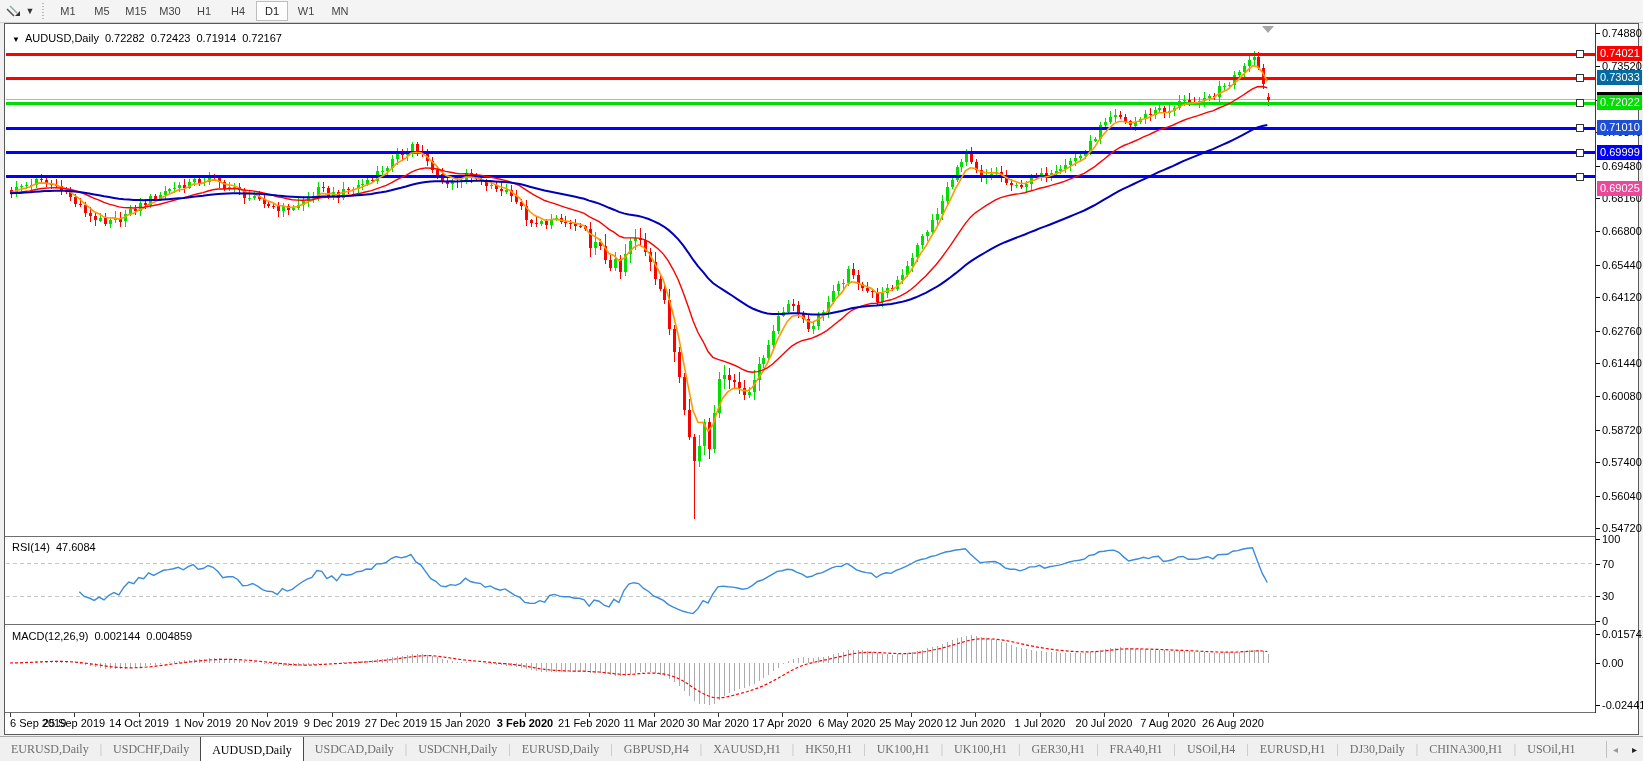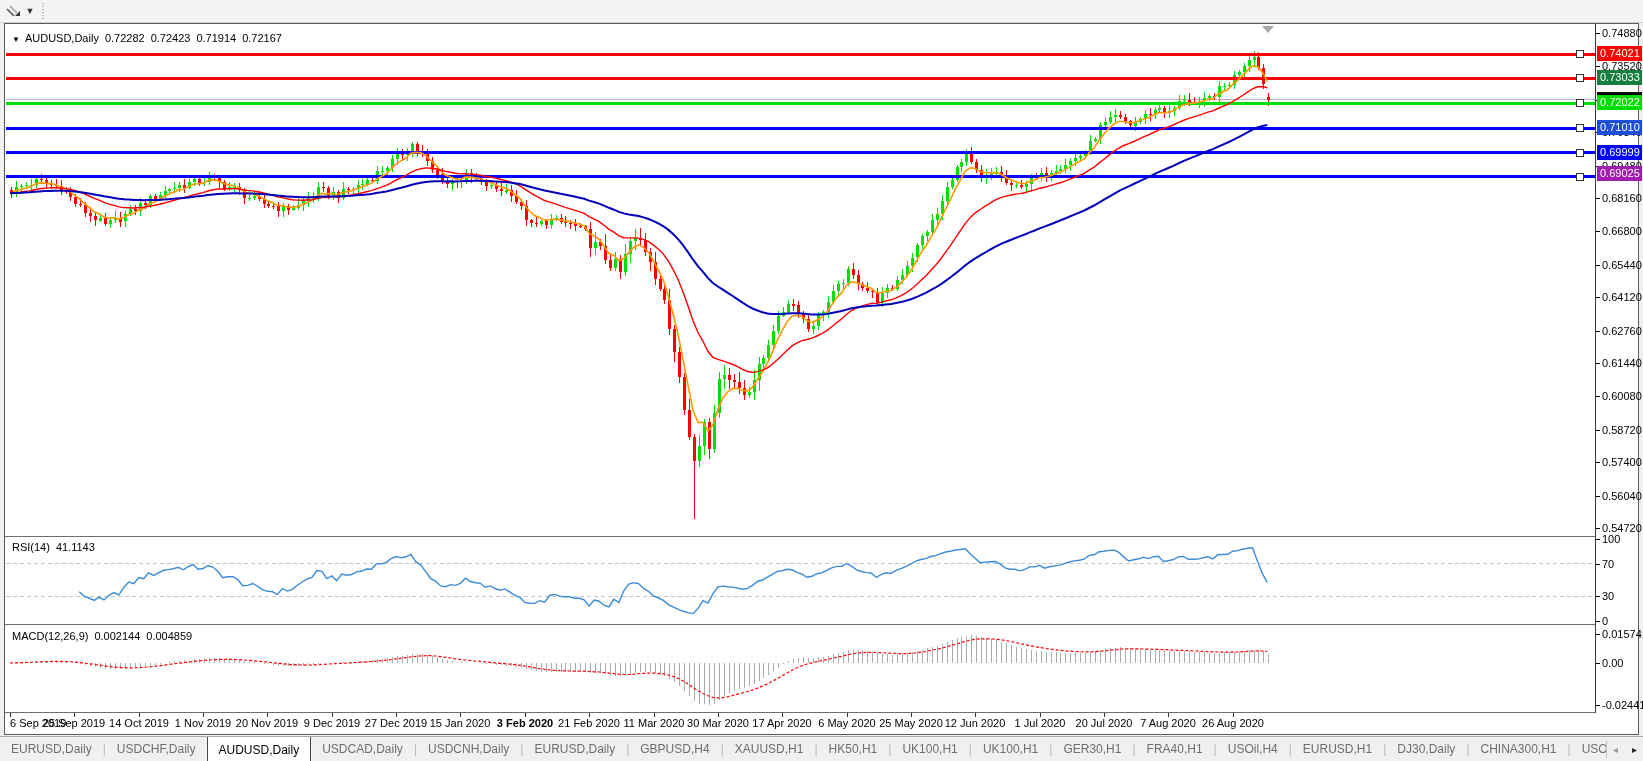--- a/index.html
+++ b/index.html
@@ -39,21 +39,21 @@
   .pdash{position:absolute;left:0;width:4px;height:1px;background:#000;}
   .badge{position:absolute;left:1px;width:45px;height:15px;line-height:15px;font-size:11px;
          color:#fff;padding-left:3px;box-sizing:border-box;}
   
   #daxis{position:absolute;left:6px;top:713px;width:1589px;height:21px;background:#fff;}
   .dlab{position:absolute;top:4px;font-size:11px;color:#000;transform:translateX(-50%);white-space:nowrap;}
   .ddash{position:absolute;top:0;width:1px;height:4px;background:#333;}
   
   #tabbar{position:absolute;left:0;top:736px;width:1643px;height:25px;background:#f0f0f0;
           border-top:1px solid #ababab;display:flex;align-items:stretch;}
-  #tabs{display:flex;flex:1;overflow:hidden;}
+  #tabs{display:flex;flex:1;overflow:hidden;font-family:Liberation Serif, serif;}
   .tab{font-size:12px;color:#6e6e6e;line-height:24px;padding:0 11px;cursor:pointer;white-space:nowrap;}
   .tab.active{background:#fff;border:1px solid #4a4a4a;border-bottom:none;color:#000;
               margin-top:-3px;padding-top:3px;line-height:24px;}
   .tab-sep{color:#b8b8b8;line-height:24px;font-size:12px;}
   #tab-arrows{display:flex;align-items:center;border-left:1px solid #c0c0c0;margin:4px 0;padding:0 6px;gap:14px;}
   .arrow{font-size:10px;cursor:pointer;}
   #arrow-left{color:#9a9a9a;}
   #arrow-right{color:#222;}
 </style>
 </head>
@@ -64,20 +64,31 @@
   <div id="toolbar">
     <div class="tool-icon">
       <svg width="16" height="16" viewBox="0 0 16 16">
         <line x1="2" y1="6" x2="9" y2="13" stroke="#555" stroke-width="1.6"></line>
         <line x1="5" y1="3" x2="12" y2="10" stroke="#9aa" stroke-width="1.6"></line>
         <polygon points="10,13 15,13 15,8" fill="#333"></polygon>
       </svg>
     </div>
     <div class="caret">▼</div>
     <div class="grip"></div>
+    <div id="tf-buttons" style="display:flex;">
+        <div class="tf-btn">M1</div>
+        <div class="tf-btn">M5</div>
+        <div class="tf-btn">M15</div>
+        <div class="tf-btn">M30</div>
+        <div class="tf-btn">H1</div>
+        <div class="tf-btn">H4</div>
+        <div class="tf-btn active">D1</div>
+        <div class="tf-btn">W1</div>
+        <div class="tf-btn">MN</div>
+      </div>
   </div>
 
   <div id="win"></div>
 
   <svg id="main-svg" width="1589" height="512">
       <line x1="0" y1="75.60414999999998" x2="1589" y2="75.60414999999998" stroke="#b4b4b4" stroke-width="1" shape-rendering="crispEdges"></line>
       <g shape-rendering="crispEdges">
         <line x1="5.5" y1="162.6" x2="5.5" y2="174.0" stroke="#FF0000" stroke-width="1"></line>
         <rect x="4.0" y="165.7" width="3" height="3.7" fill="#FF0000"></rect>
         <line x1="10.4" y1="157.4" x2="10.4" y2="172.5" stroke="#00DF00" stroke-width="1"></line>
@@ -874,21 +885,21 @@
       <path d="M4.0 37.0L8.9 36.9L13.9 36.8L18.9 36.6L23.8 36.4L28.8 36.2L33.7 35.9L38.6 35.7L43.6 35.5L48.6 35.4L53.5 35.4L58.5 35.5L63.4 35.7L68.4 36.0L73.3 36.5L78.3 37.0L83.2 37.7L88.2 38.4L93.1 39.1L98.0 39.8L103.0 40.5L108.0 41.0L112.9 41.4L117.9 41.7L122.8 41.8L127.8 41.8L132.7 41.6L137.7 41.3L142.6 40.9L147.6 40.4L152.5 39.8L157.5 39.2L162.4 38.6L167.3 37.9L172.3 37.3L177.3 36.7L182.2 36.1L187.2 35.5L192.1 35.0L197.1 34.6L202.0 34.1L207.0 33.7L211.9 33.5L216.8 33.4L221.8 33.4L226.8 33.4L231.7 33.6L236.7 33.9L241.6 34.3L246.6 34.7L251.5 35.1L256.5 35.6L261.4 36.1L266.4 36.6L271.3 37.2L276.3 37.7L281.2 38.2L286.2 38.6L291.1 38.9L296.1 39.0L301.0 39.1L305.9 39.0L310.9 38.8L315.9 38.4L320.8 38.1L325.8 37.8L330.7 37.6L335.7 37.4L340.6 37.1L345.6 36.8L350.5 36.5L355.4 36.2L360.4 35.9L365.4 35.5L370.3 35.1L375.3 34.6L380.2 34.1L385.2 33.6L390.1 32.9L395.1 32.2L400.0 31.6L404.9 30.9L409.9 30.3L414.9 29.9L419.8 29.7L424.8 29.7L429.7 30.0L434.7 30.6L439.6 31.3L444.6 32.0L449.5 32.8L454.4 33.5L459.4 34.0L464.4 34.5L469.3 35.0L474.3 35.4L479.2 35.9L484.2 36.3L489.1 36.8L494.1 37.3L499.0 37.7L504.0 38.2L508.9 38.7L513.9 39.3L518.8 40.1L523.8 40.9L528.7 41.8L533.6 42.6L538.6 43.3L543.6 43.9L548.5 44.3L553.5 44.6L558.4 44.8L563.4 45.0L568.3 45.1L573.3 45.2L578.2 45.2L583.1 45.5L588.1 45.8L593.1 46.0L598.0 46.5L603.0 47.1L607.9 47.6L612.9 48.2L617.8 48.5L622.8 48.5L627.7 48.2L632.6 47.7L637.6 47.3L642.6 47.1L647.5 47.1L652.5 47.4L657.4 47.9L662.4 49.0L667.3 50.5L672.3 52.5L677.2 55.0L682.1 58.1L687.1 61.5L692.1 64.8L697.0 67.5L702.0 69.8L706.9 71.4L711.9 71.9L716.8 71.6L721.8 70.7L726.7 69.5L731.6 68.2L736.6 66.8L741.6 65.5L746.5 63.9L751.5 62.1L756.4 60.1L761.4 57.8L766.3 55.3L771.3 52.6L776.2 49.8L781.1 46.9L786.1 44.2L791.1 41.7L796.0 39.7L801.0 38.0L805.9 36.8L810.9 35.6L815.8 34.6L820.8 33.6L825.7 32.5L830.6 31.4L835.6 30.3L840.6 29.1L845.5 28.0L850.5 27.2L855.4 26.7L860.4 26.4L865.3 26.3L870.3 26.5L875.2 26.7L880.1 27.0L885.1 27.3L890.1 27.5L895.0 27.6L900.0 27.6L904.9 27.3L909.9 26.9L914.8 26.2L919.8 25.5L924.7 24.5L929.6 23.5L934.6 22.4L939.6 21.1L944.5 19.7L949.5 18.3L954.4 16.8L959.4 15.4L964.3 14.1L969.3 13.3L974.2 12.9L979.2 12.8L984.1 12.9L989.1 13.2L994.0 13.7L999.0 14.4L1003.9 15.3L1008.9 16.4L1013.8 17.5L1018.8 18.6L1023.7 19.7L1028.7 20.6L1033.6 21.5L1038.5 22.3L1043.5 23.0L1048.5 23.7L1053.4 24.3L1058.4 24.8L1063.3 25.2L1068.3 25.5L1073.2 25.7L1078.2 25.8L1083.1 25.8L1088.0 25.7L1093.0 25.4L1098.0 24.9L1102.9 24.4L1107.9 23.8L1112.8 23.3L1117.8 23.0L1122.7 22.9L1127.7 22.9L1132.6 22.9L1137.5 23.0L1142.5 23.1L1147.5 23.3L1152.4 23.4L1157.4 23.6L1162.3 23.8L1167.3 24.1L1172.2 24.3L1177.2 24.4L1182.1 24.6L1187.0 24.9L1192.0 25.1L1197.0 25.4L1201.9 25.6L1206.9 25.8L1211.8 26.0L1216.8 26.1L1221.7 26.1L1226.7 26.1L1231.6 26.0L1236.5 25.7L1241.5 25.4L1246.5 25.1L1251.4 24.9L1256.4 25.0L1261.3 25.5" fill="none" stroke="#FF0000" stroke-width="1.2" stroke-dasharray="3,2"></path>
     </svg>
   <div class="hdiv" style="top:712px;"></div>
   <div id="axis-vline"></div>
 
   <div id="hdr" class="overlay">
     <span class="mk">▼</span><span>AUDUSD,Daily</span><span>0.72282</span><span>0.72423</span><span>0.71914</span><span>0.72167</span>
   </div>
 
   <div id="rsi-lab" class="overlay">
-    <span>RSI(14)</span><span>41.1143</span>
+    <span>RSI(14)</span><span>47.6084</span>
   </div>
 
   <div id="macd-lab" class="overlay">
     <span>MACD(12,26,9)</span><span>0.002144</span><span>0.004859</span>
   </div>
 
   <div id="paxis">
       <div class="pdash" style="top:9px"></div>
       <div class="ptick" style="top:3px">0.74880</div>
       <div class="pdash" style="top:42px"></div>
@@ -930,25 +941,25 @@
       <div class="pdash" style="top:597px"></div>
       <div class="ptick" style="top:591px">0</div>
       <div class="pdash" style="top:610px"></div>
       <div class="ptick" style="top:604px">0.015741</div>
       <div class="pdash" style="top:639px"></div>
       <div class="ptick" style="top:633px">0.00</div>
       <div class="pdash" style="top:681px"></div>
       <div class="ptick" style="top:675px">-0.024412</div>
       <div class="badge" style="top:68px;background:#000">0.72167</div>
       <div class="badge" style="top:22px;background:#FF0000">0.74021</div>
-      <div class="badge" style="top:46px;background:#15803d">0.73033</div>
+      <div class="badge" style="top:46px;background:#0369a1">0.73033</div>
       <div class="badge" style="top:71px;background:#00DD00">0.72022</div>
       <div class="badge" style="top:96px;background:#1d4ed8">0.71010</div>
       <div class="badge" style="top:121px;background:#0000FF">0.69999</div>
-      <div class="badge" style="top:142px;background:#a21caf">0.69025</div>
+      <div class="badge" style="top:157px;background:#ec4899">0.69025</div>
     </div>
   <div id="daxis">
       <div class="ddash" style="left:4px"></div>
       <div class="dlab" style="left:4px;transform:none;">6 Sep 2019</div>
       <div class="ddash" style="left:68px"></div>
       <div class="dlab" style="left:68px;">25 Sep 2019</div>
       <div class="ddash" style="left:133px"></div>
       <div class="dlab" style="left:133px;">14 Oct 2019</div>
       <div class="ddash" style="left:197px"></div>
       <div class="dlab" style="left:197px;">1 Nov 2019</div>

